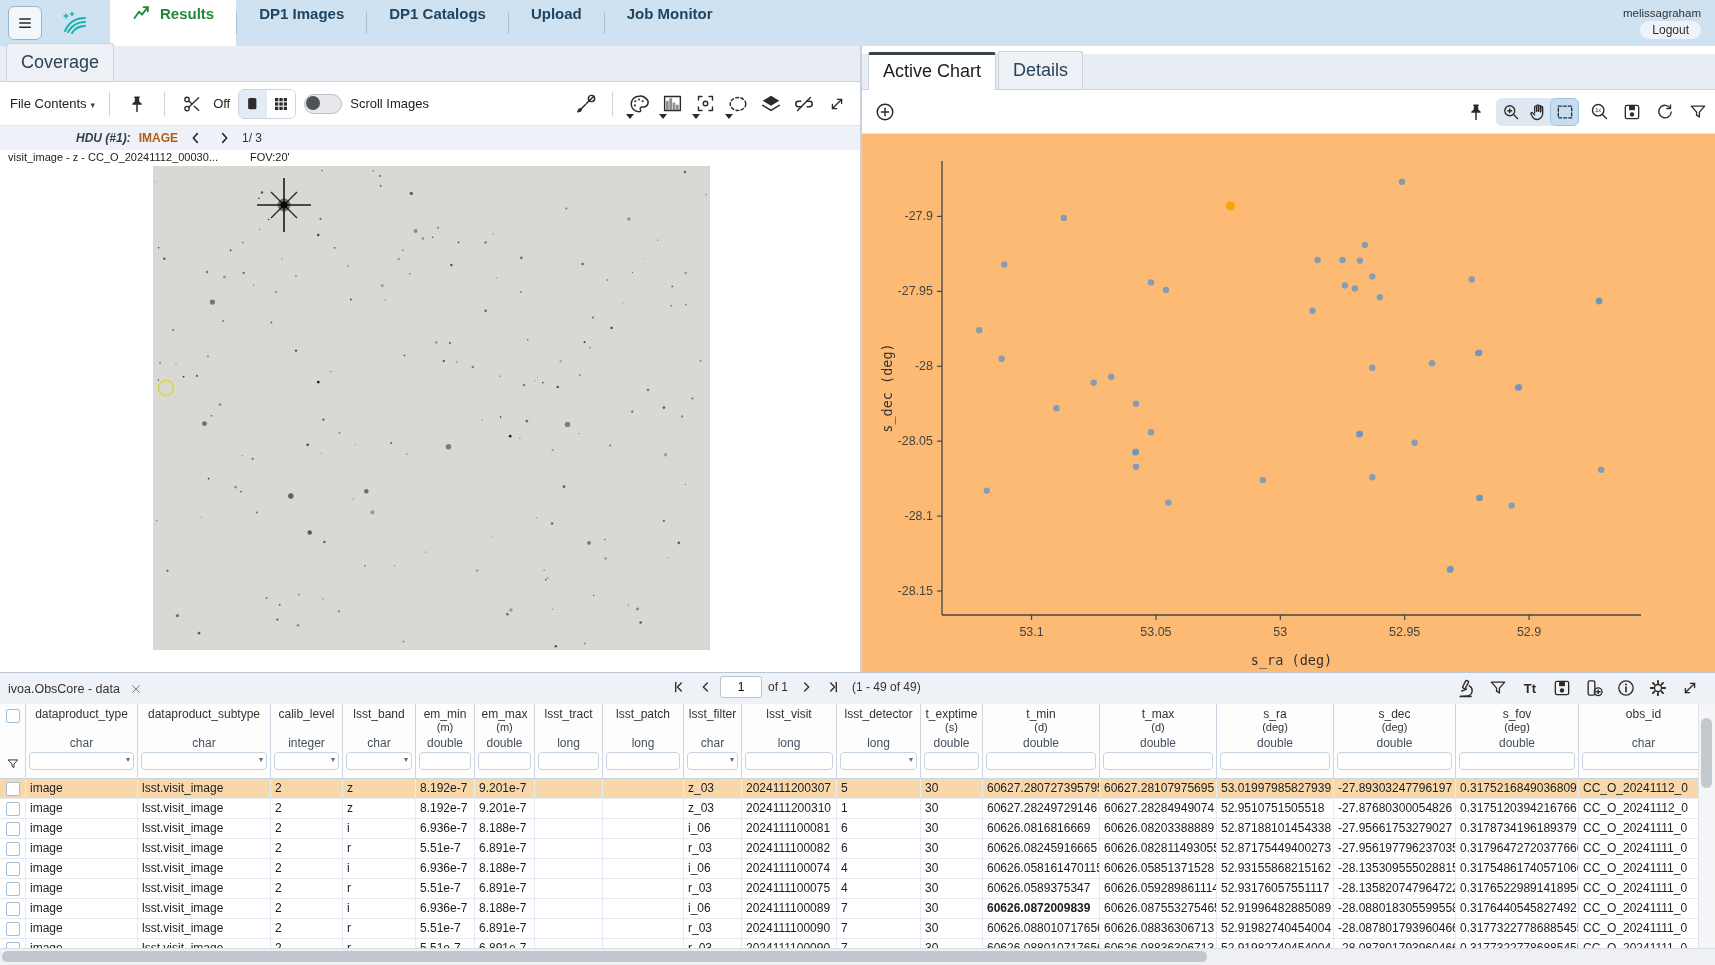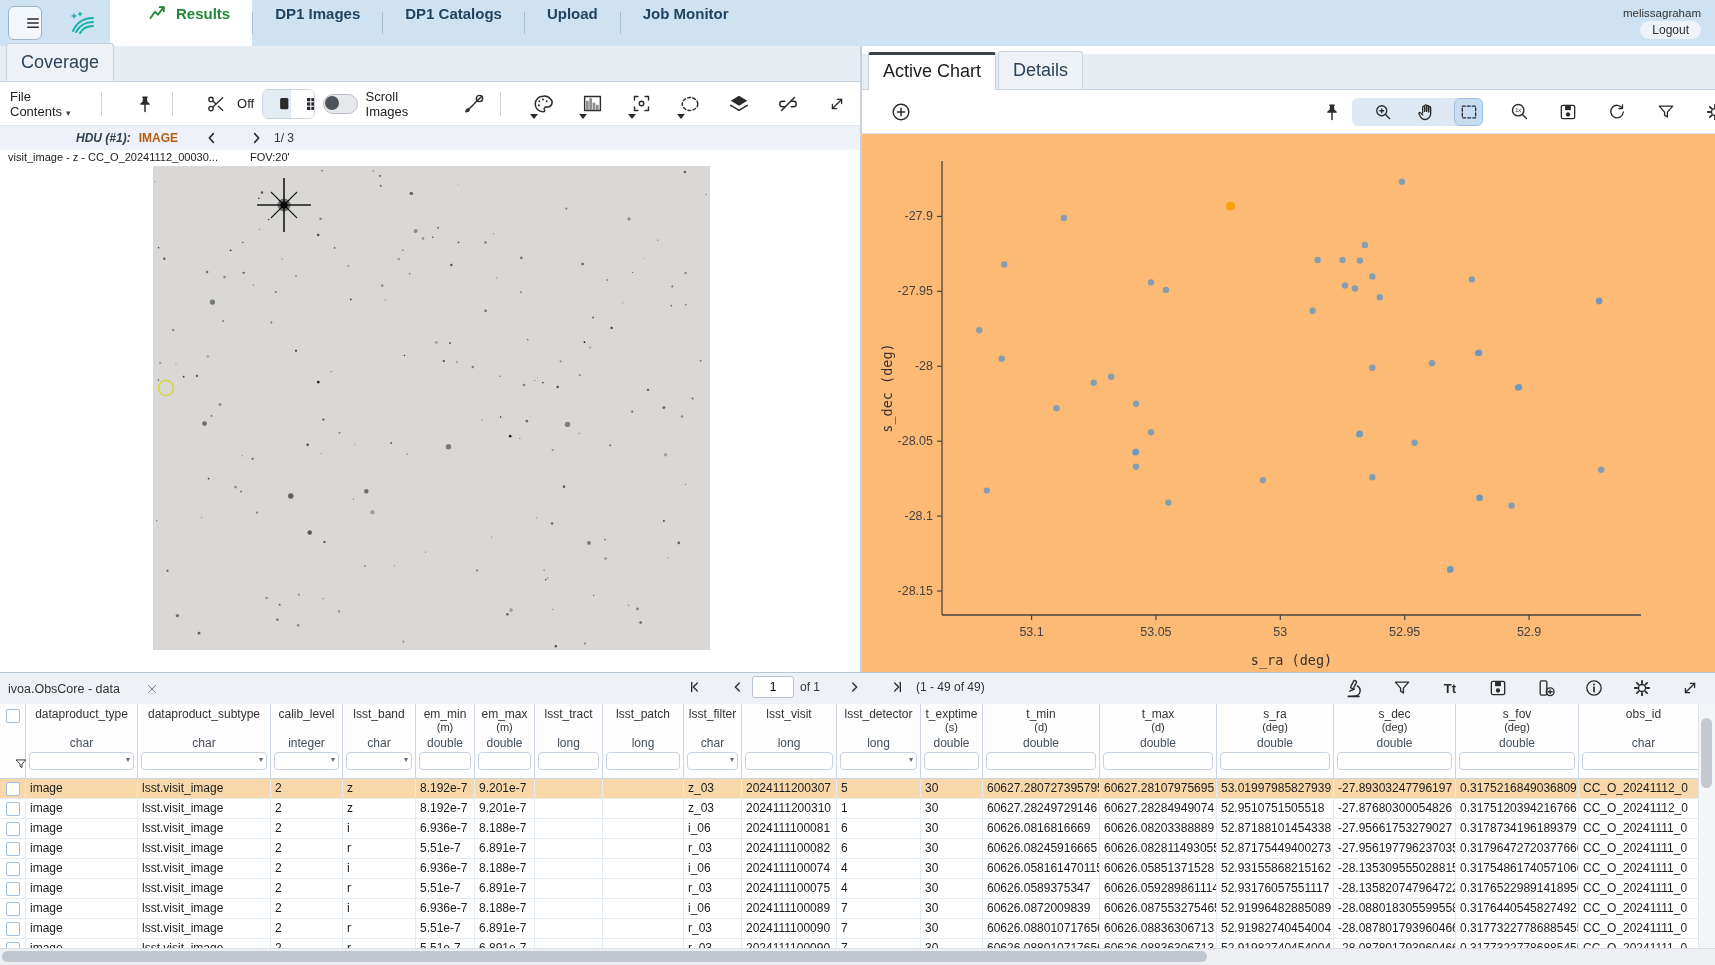--- a/index.html
+++ b/index.html
@@ -1,19 +1,19 @@
 <!DOCTYPE html>
 <html><head>
 <meta charset="utf-8">
 <style>
   html,body{margin:0;padding:0;background:#fff;}
   .app{position:relative;width:1715px;height:965px;overflow:hidden;
        font-family:"Liberation Sans",sans-serif;color:#222;background:#fff;}
   .abs{position:absolute;}
-  .ico{display:inline-flex;align-items:center;justify-content:center;width:26px;height:26px;position:relative;flex:0 0 auto;margin-left:16px;}
+  .ico{display:inline-flex;align-items:center;justify-content:center;width:26px;height:26px;position:relative;flex:0 0 auto;}
   .ico svg{display:block;}
   .ico.sm{width:20px;height:20px;}
   .has-caret::after{content:"";position:absolute;left:0;bottom:-2px;border-left:4px solid transparent;border-right:4px solid transparent;border-top:5px solid #2b2b2b;transform:rotate(-0deg);}
   
   .topnav{position:absolute;left:0;top:0;width:1715px;height:46px;background:#cfe2f1;display:flex;align-items:center;}
   .burger{margin-left:8px;width:32px;height:32px;border:1px solid #9db4c6;border-radius:6px;background:#f2f7fb;display:flex;align-items:center;justify-content:center;}
   .logo{margin-left:10px;width:44px;height:34px;display:flex;align-items:center;justify-content:center;}
   .navtabs{display:flex;align-items:flex-end;height:46px;margin-left:14px;}
   .nav-tab{display:flex;align-items:center;gap:8px;padding:13px 22px;height:40px;font-size:15px;font-weight:bold;color:#1f4461;cursor:pointer;}
   .nav-tab.active{background:#fff;border-radius:10px 10px 0 0;color:#218739;height:40px;margin-top:6px;}
@@ -1074,21 +1074,21 @@
             <div class="td" style="width: 72px;">2</div>
             <div class="td" style="width: 73px;">i</div>
             <div class="td" style="width: 59px;">6.936e-7</div>
             <div class="td" style="width: 60px;">8.188e-7</div>
             <div class="td" style="width: 68px;"></div>
             <div class="td" style="width: 81px;"></div>
             <div class="td" style="width: 58px;">i_06</div>
             <div class="td" style="width: 95px;">2024111100089</div>
             <div class="td" style="width: 84px;">7</div>
             <div class="td" style="width: 62px;">30</div>
-            <div class="td" style="width: 117px;">60626.0872009839</div>
+            <div class="td" style="width: 117px; font-weight: bold;">60626.0872009839</div>
             <div class="td" style="width: 117px;">60626.087553275465</div>
             <div class="td" style="width: 117px;">52.91996482885089</div>
             <div class="td" style="width: 122px;">-28.088018305599558</div>
             <div class="td" style="width: 123px;">0.3176440545827492</div>
             <div class="td" style="width: 130px;">CC_O_20241111_0</div>
           </div>
           <div class="tr">
             <div class="cbcell" style="width: 26px;">
               <span class="cb"></span>
             </div>

